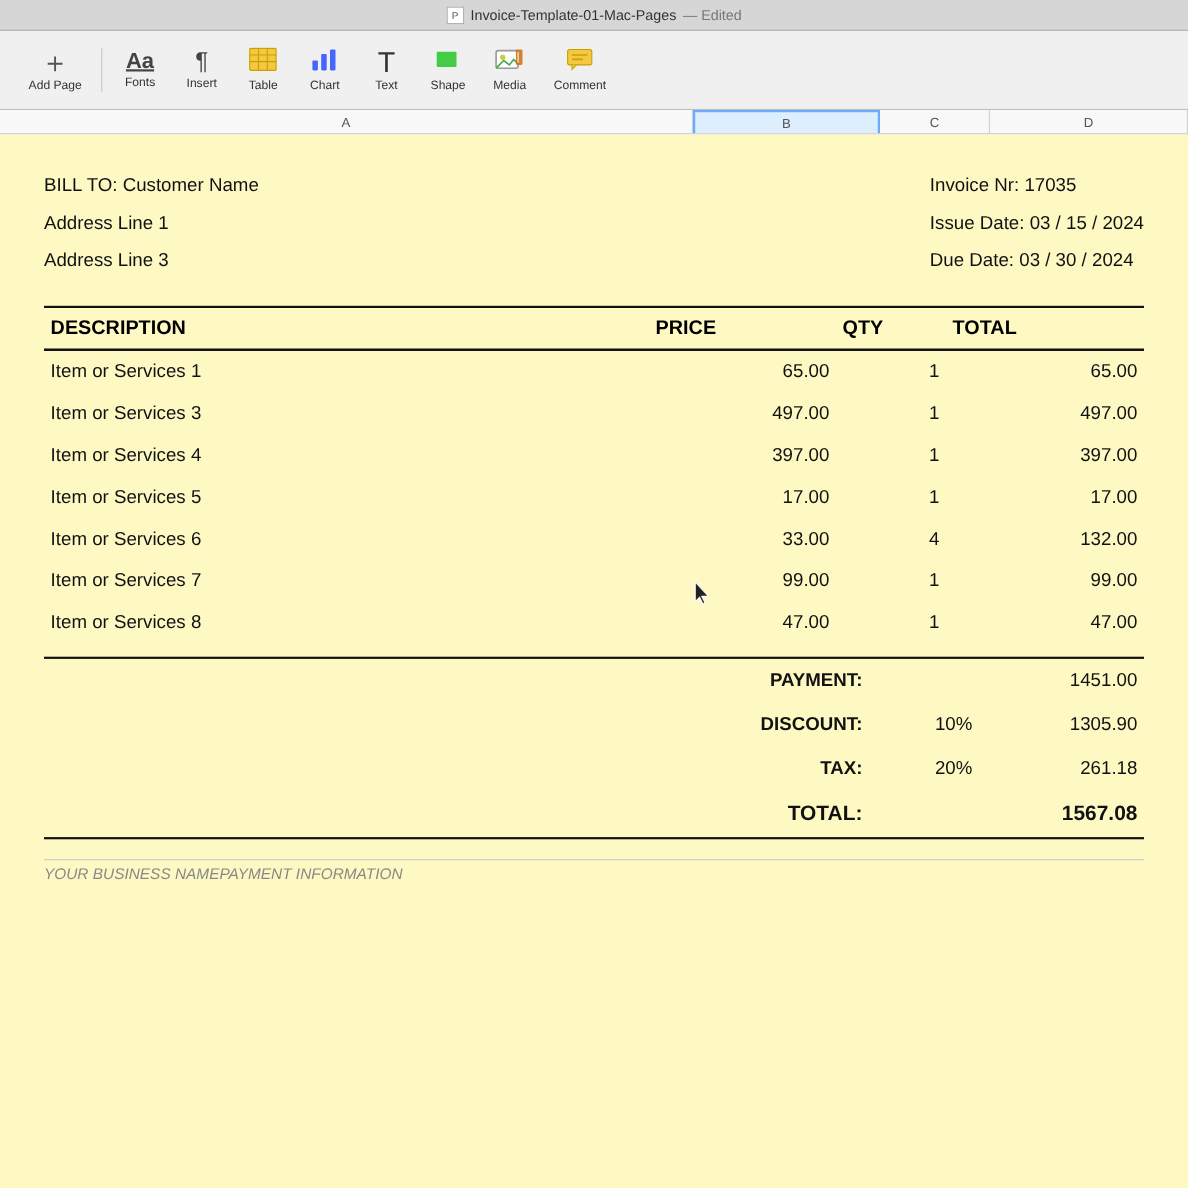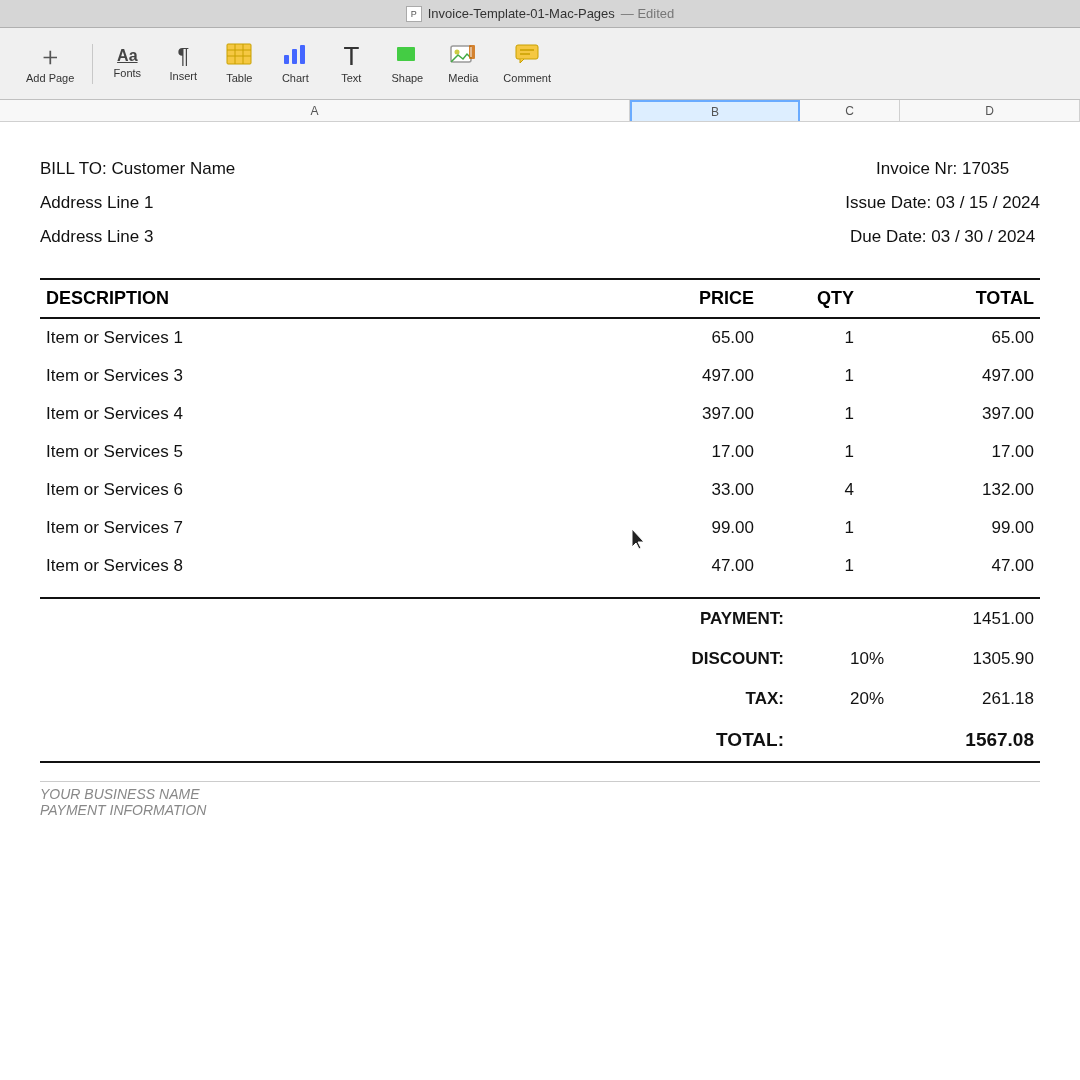--- a/index.html
+++ b/index.html
@@ -101,40 +101,40 @@
       color: #555;
       border-right: 1px solid #d0d0d0;
     }
     .col-a { width: 630px; }
     .col-b { width: 170px; background: #ddeeff; border-left: 2px solid #6aabff; border-right: 2px solid #6aabff; border-top: 2px solid #6aabff; }
     .col-c { width: 100px; }
     .col-d { flex: 1; }
 
     
     .document {
-      background: #ffffff;
+      background: #fef9c3;
       margin: 0;
       padding: 30px 40px;
       height: calc(1080px - 28px - 72px - 22px);
       overflow: hidden;
     }
 
     
     .invoice-header {
       display: flex;
       justify-content: space-between;
       margin-bottom: 24px;
     }
     .bill-to {
       font-size: 17px;
       line-height: 2.0;
       color: #111;
     }
     .invoice-meta {
-      text-align: center;
+      text-align: left;
       font-size: 17px;
       line-height: 2.0;
       color: #111;
     }
 
     
     .invoice-table {
       width: 100%;
       border-collapse: collapse;
     }
@@ -142,21 +142,21 @@
       border-top: 2px solid #111;
       border-bottom: 2px solid #111;
     }
     .invoice-table th {
       font-size: 18px;
       font-weight: bold;
       padding: 8px 6px;
       text-align: left;
       color: #000;
     }
-    .invoice-table th.right { text-align: right; }
+    .invoice-table th.right { }
     .invoice-table td {
       font-size: 17px;
       padding: 9px 6px;
       color: #111;
       border-bottom: none;
     }
     .invoice-table td.right { text-align: right; }
     .col-desc { width: 55%; }
     .col-price { width: 17%; text-align: right; }
     .col-qty { width: 10%; text-align: right; }
@@ -260,25 +260,24 @@
       font-weight: bold;
     }
     .summary-bottom-divider {
       border: none;
       border-top: 2px solid #111;
     }
 
     
     .footer-hint {
       display: flex;
-      justify-content: space-between;
+      justify-content: flex-start;
       margin-top: 18px;
       padding-top: 4px;
       border-top: 1px solid #ccc;
-      flex-direction: column;
     }
     .footer-hint-text {
       font-size: 14px;
       color: #888;
       font-style: italic;
     }
   </style>
 </head>
 <body>
 
@@ -292,21 +291,21 @@
 
 <div class="toolbar">
   <button class="toolbar-btn">
     <span class="toolbar-icon add-page">＋</span>
     <span>Add Page</span>
   </button>
 
   <div class="toolbar-divider"></div>
 
   <button class="toolbar-btn">
-    <span class="toolbar-icon" style="font-size:16px;font-weight:bold;text-decoration:underline;">Aa</span>
+    <span class="toolbar-icon" style="font-size:20px;font-weight:bold;text-decoration:underline;">Aa</span>
     <span>Fonts</span>
   </button>
 
   <button class="toolbar-btn">
     <span class="toolbar-icon" style="font-size:22px;">¶</span>
     <span>Insert</span>
   </button>
 
   <button class="toolbar-btn">
     <span class="toolbar-icon">

